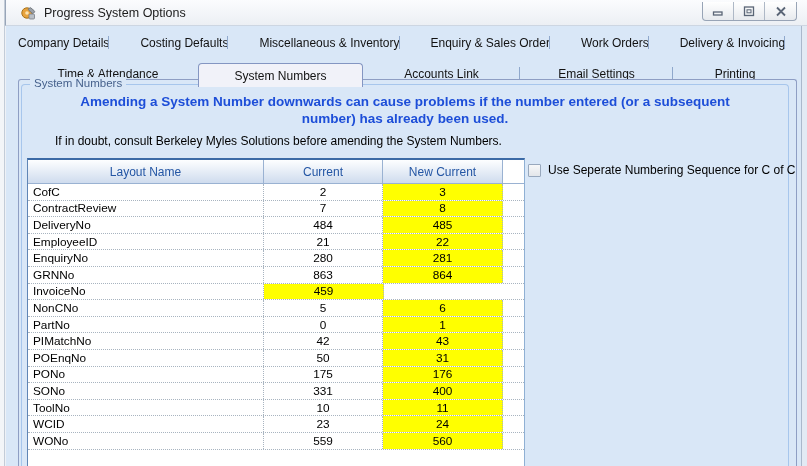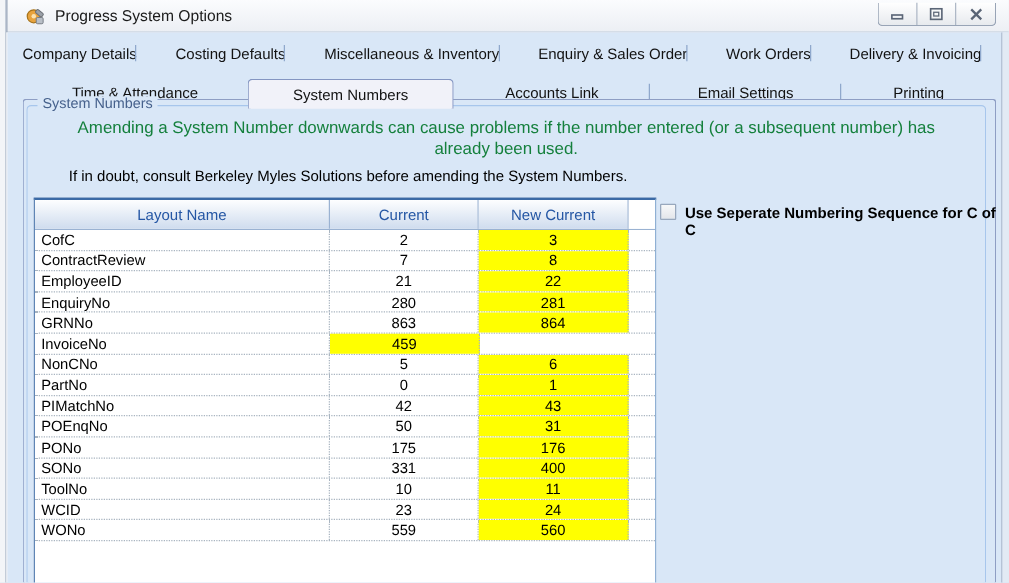--- a/index.html
+++ b/index.html
@@ -41,21 +41,21 @@
              background:#d9e7f7; border:1px solid #8e9ec4; border-bottom:none;
              border-radius:3px 3px 0 0; }
 
   
   .groupbox { position:absolute; left:21px; top:84px; width:768px; height:382px;
               border:1px solid #a7c6ec; border-bottom:none; border-radius:4px 4px 0 0; }
   .group-label { position:absolute; left:30px; top:77px; padding:0 4px; background:#d9e7f7;
                  color:#46618c; font-size:11.5px; }
 
   .warning { position:absolute; left:55px; top:93px; width:700px; text-align:center;
-             font-weight:normal; font-size:13.5px; line-height:17px; color:#15803d; }
+             font-weight:bold; font-size:13.5px; line-height:17px; color:#1d4ed8; }
   .note { position:absolute; left:55px; top:134px; width:700px; text-align:left;
           font-size:12px; color:#000; }
 
   
   .grid { position:absolute; left:27px; top:158px; width:498px; height:308px;
           background:#ffffff; border-top:2px solid #3b6aa6; border-left:1px solid #5f85b5;
           border-right:1px solid #8fb0d4; }
   .thead { display:flex; height:24px; border-bottom:1px solid #9ab2d2; }
   .th { background:linear-gradient(#fdfeff,#cfdcee); color:#2456a4; font-size:12px;
         display:flex; align-items:center; justify-content:center; height:100%;
@@ -64,21 +64,21 @@
   .th.cf { width:21px; background:#ffffff; border-right:none; }
   .trow { display:flex; height:16.6px; border-bottom:1px dotted #a8b4c0; font-size:11.8px;
           color:#000; }
   .cell { height:100%; display:flex; align-items:center; border-right:1px dotted #a8b4c0; }
   .cell.name { width:236px; justify-content:flex-start; padding-left:5px; }
   .cell.num { width:119px; justify-content:center; }
   .cell.newc { width:120px; justify-content:center; background:#ffff00; }
   .cell.fill { width:21px; border-right:none; }
 
   
-  .chkline { position:absolute; left:528px; top:163px; display:flex; align-items:flex-start;font-weight:bold; }
+  .chkline { position:absolute; left:528px; top:163px; display:flex; align-items:center; }
   .chkbox { width:13px; height:13px; border:1px solid #98a8bd; border-radius:1px;
             background:linear-gradient(#f7f8f9,#e3e6ea); margin-right:7px; }
   .chklabel { font-size:12px; color:#000; }
 </style>
 </head>
 <body>
 
 <div class="canvas">
 
   <div class="edge-strip"></div>
@@ -156,20 +156,26 @@
           <div class="cell newc">3</div>
           <div class="cell fill"></div>
         </div>
         <div class="trow">
           <div class="cell name">ContractReview</div>
           <div class="cell num">7</div>
           <div class="cell newc">8</div>
           <div class="cell fill"></div>
         </div>
         <div class="trow">
+          <div class="cell name">DeliveryNo</div>
+          <div class="cell num">484</div>
+          <div class="cell newc">485</div>
+          <div class="cell fill"></div>
+        </div>
+        <div class="trow">
           <div class="cell name">EmployeeID</div>
           <div class="cell num">21</div>
           <div class="cell newc">22</div>
           <div class="cell fill"></div>
         </div>
         <div class="trow">
           <div class="cell name">EnquiryNo</div>
           <div class="cell num">280</div>
           <div class="cell newc">281</div>
           <div class="cell fill"></div>

